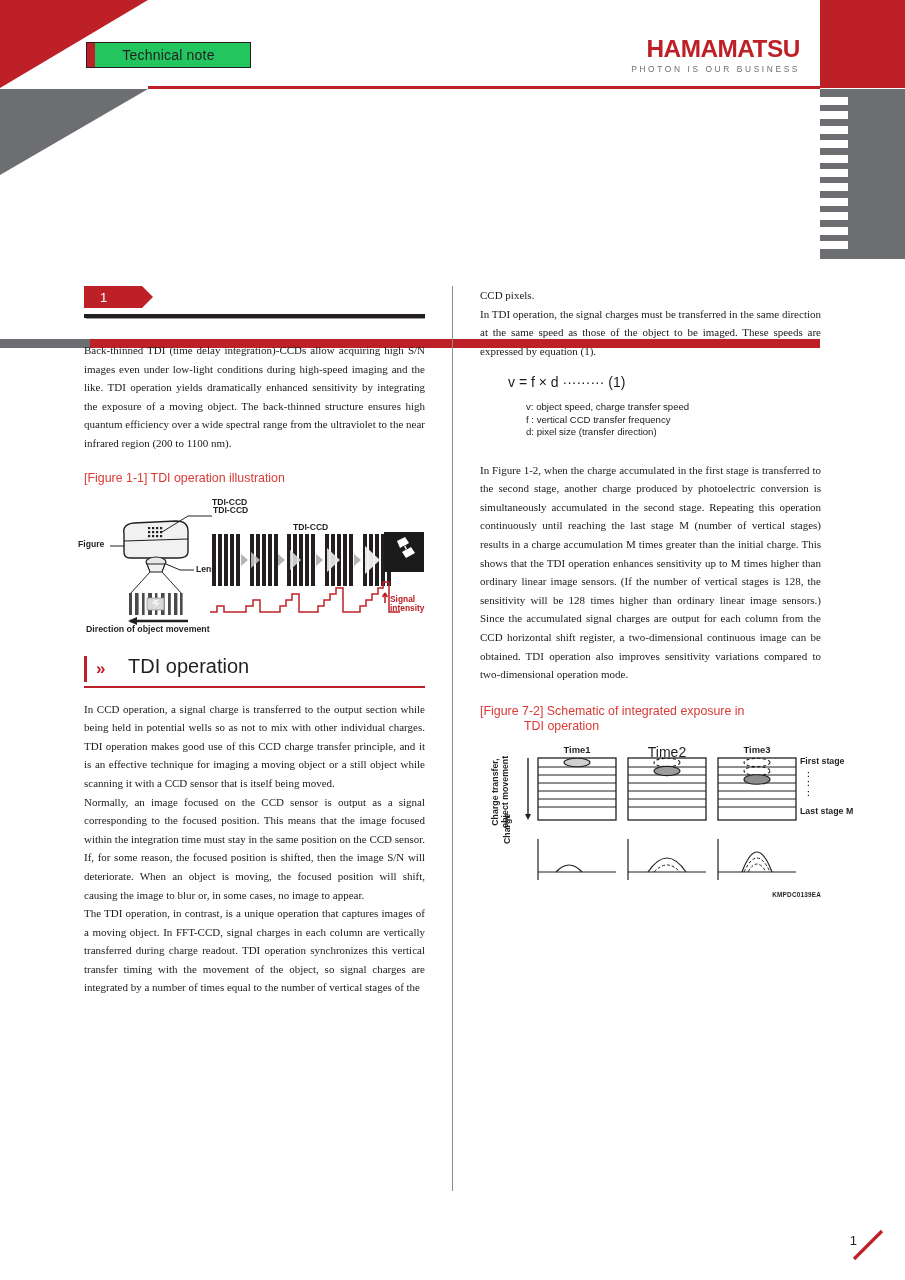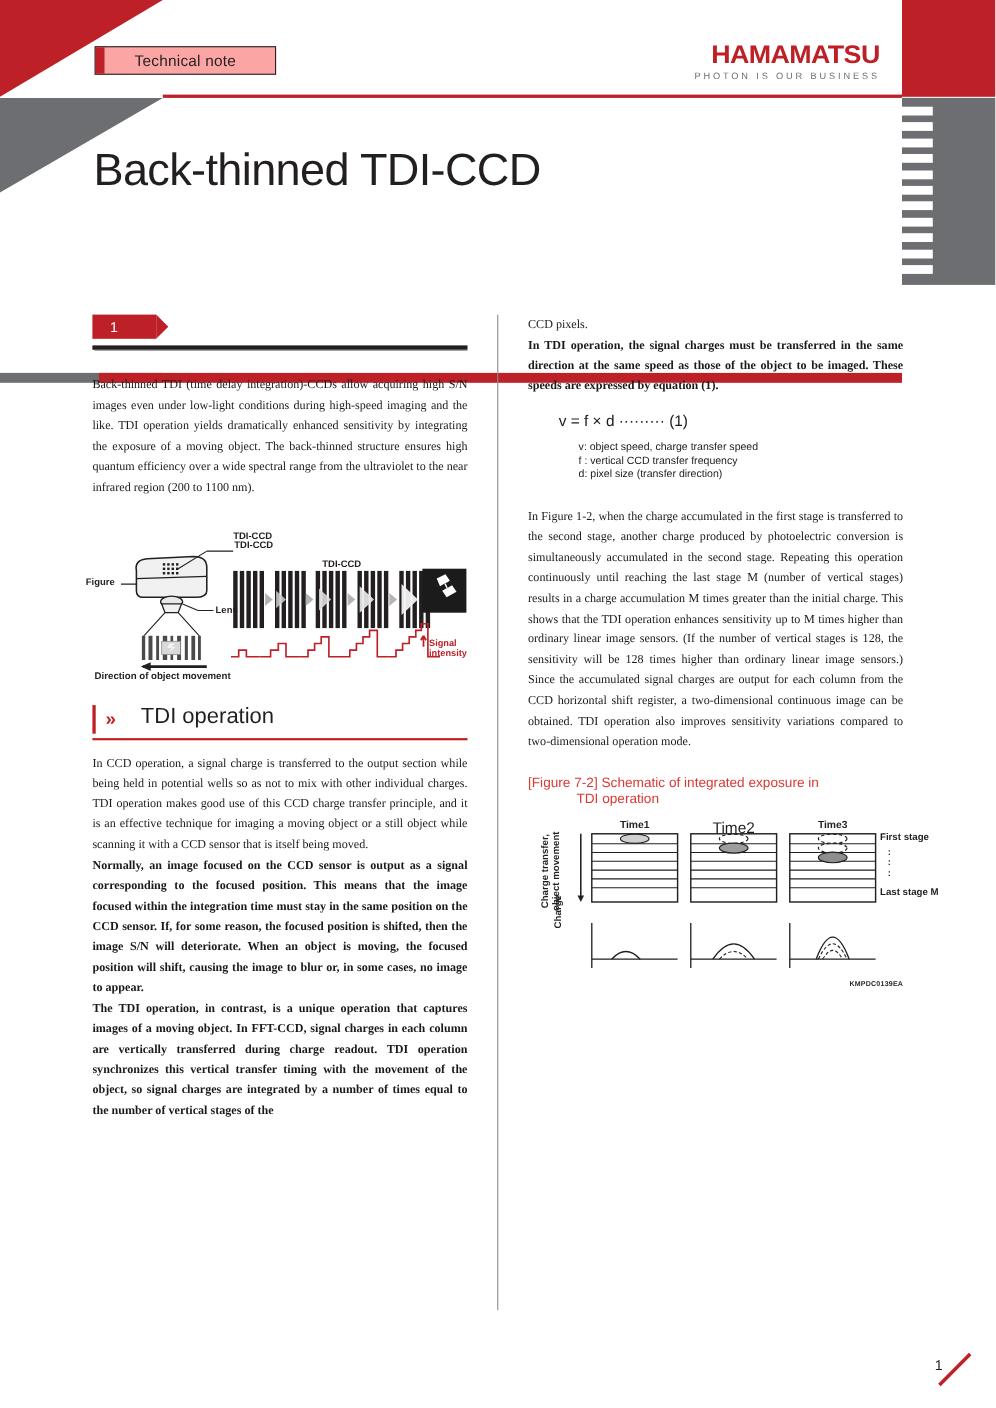--- a/index.html
+++ b/index.html
@@ -18,21 +18,21 @@
   .hdr-red-tri {
     position:absolute; left:0; top:0; width:0; height:0;
     border-left:148px solid #bd2026;
     border-bottom:88px solid transparent;
   }
   .hdr-right-red {
     position:absolute; right:0; top:0; width:85px; height:88px; background:#bd2026;
   }
   .tech-box {
     position:absolute; left:86px; top:42px; width:165px; height:26px;
-    border:1.5px solid #231f20; background:#fca5a5; box-sizing:border-box;
+    border:1.5px solid #231f20; background:#22c55e; box-sizing:border-box;
   }
   .tech-box-bar { position:absolute; left:0; top:0; width:8px; height:100%; background:#bd2026; }
   .tech-box-label {
     position:absolute; left:0; top:0; width:100%; height:100%;
     display:flex; align-items:center; justify-content:center;
     font-family:"Liberation Sans", sans-serif; font-size:14px; color:#231f20;
     letter-spacing:.2px;
   }
   .logo { position:absolute; right:105px; top:38px; text-align:right; }
   .logo-word {
@@ -111,21 +111,21 @@
     position:absolute; left:44px; top:-1px;
     font-family:"Liberation Sans", sans-serif; font-size:20px; color:#231f20;
   }
   .sub-rule { position:absolute; left:0; top:30px; width:341px; height:2px; background:#bd2026; }
 
   p.body {
     font-family:"Liberation Serif", serif;
     font-size:11px; line-height:18.6px; color:#1a1a1a;
     text-align:justify; margin:0; text-justify:inter-word;
   }
-  p.body + p.body { margin-top:0;font-weight:bold; }
+  p.body + p.body { margin-top:0; }
   .gap { height:13px; }
 
   .fig-cap {
     font-family:"Liberation Sans", sans-serif;
     font-size:12.4px; color:#d83a36; line-height:15px;
   }
   .fig-cap .indent { padding-left:44px; display:block; }
 
   
   .eq {
@@ -192,38 +192,38 @@
         <div class="notch" style="top: 32.8px;"></div>
         <div class="notch" style="top: 47.2px;"></div>
         <div class="notch" style="top: 61.6px;"></div>
         <div class="notch" style="top: 76px;"></div>
         <div class="notch" style="top: 90.4px;"></div>
         <div class="notch" style="top: 104.8px;"></div>
         <div class="notch" style="top: 119.2px;"></div>
         <div class="notch" style="top: 133.6px;"></div>
         <div class="notch" style="top: 148px;"></div>
       </div>
-    <div class="doc-title">Back-thinned TDI-CCD</div>
     <div class="band-bottom-gray"></div>
     <div class="band-bottom-red"></div>
   </div>
 
   <div class="col-divider"></div>
 
   <div class="col col-left">
 
     <div class="sec-head">
       <div class="sec-chip">1</div>
       <div class="sec-rule"></div>
     </div>
 
     <div class="gap"></div>
     <p class="body">Back-thinned TDI (time delay integration)-CCDs allow acquiring high S/N images even under low-light conditions during high-speed imaging and the like. TDI operation yields dramatically enhanced sensitivity by integrating the exposure of a moving object. The back-thinned structure ensures high quantum efficiency over a wide spectral range from the ultraviolet to the near infrared region (200 to 1100 nm).</p>
 
     <div style="height:18px"></div>
+    <div class="fig-cap">[Figure 1-1] TDI operation illustration</div>
 
     <div class="fig1">
       <svg width="341" height="140" viewBox="0 0 341 140" xmlns="http://www.w3.org/2000/svg">
 
         <g>
           <path d="M40,40 Q38,30 50,29 L92,27 Q104,27 104,37 L104,58 Q104,64 94,64 L46,64 Q40,64 40,58 Z" fill="#f1f1f1" stroke="#231f20" stroke-width="1.4"></path>
           <path d="M40,47 L104,45" stroke="#231f20" stroke-width="1.1" fill="none"></path>
 
           <g fill="#231f20">
             <rect x="64" y="33" width="2.2" height="2.2"></rect>

